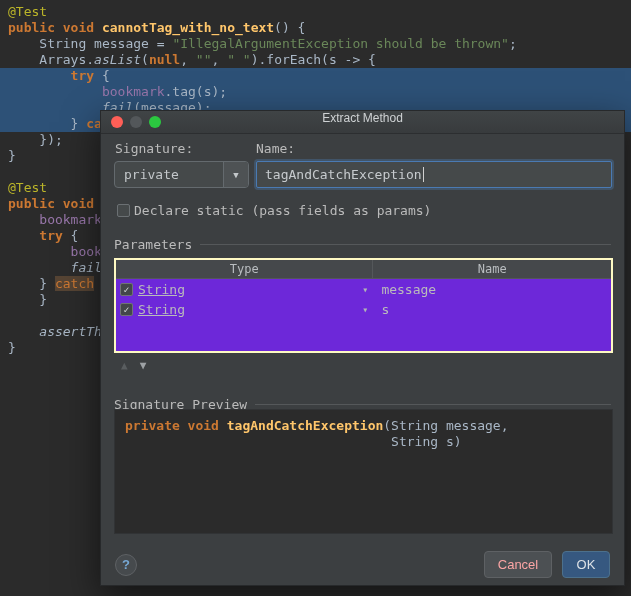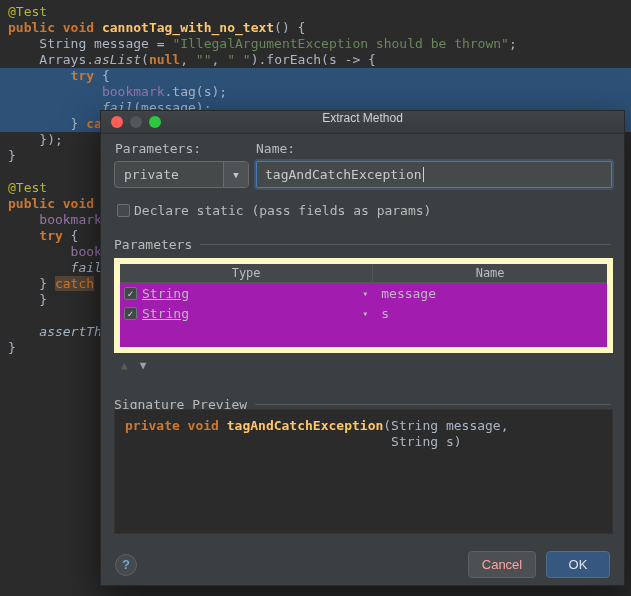--- a/index.html
+++ b/index.html
@@ -72,21 +72,21 @@
   }
   
   .sep{position:absolute;left:13px;right:13px;display:flex;align-items:center;}
   .sep .sep-label{color:#bbbbbb;margin-right:8px;white-space:nowrap;}
   .sep .rule{flex:1;height:1px;background:#55585a;}
   .sep.params{top:126px;}
   .sep.signature{top:286px;}
   
   .ptable{
     position:absolute;left:13px;top:147px;width:499px;height:95px;box-sizing:border-box;
-    border:6px solid #fef9c3;background:#a21caf;
+    border:2px solid #fef9c3;background:#6d28d9;
   }
   .p-head{display:flex;height:18px;background:#45484b;border-bottom:1px solid #54575a;
     font-size:12px;color:#b9bdc0;}
   .p-head .h-cell{display:flex;align-items:center;justify-content:center;box-sizing:border-box;}
   .p-head .h-type{width:52%;border-right:1px solid #54575a;}
   .p-head .h-name{width:48%;}
   .p-row{display:flex;height:20px;align-items:center;}
   .p-cell{box-sizing:border-box;display:flex;align-items:center;height:100%;}
   .p-cell.type{width:52%;padding-left:4px;}
   .p-cell.name{width:48%;padding-left:8px;color:#bbbbbb;}
@@ -112,21 +112,21 @@
     color:#77a8d4;font:bold 13px "Liberation Sans",sans-serif;
     display:flex;align-items:center;justify-content:center;box-sizing:border-box;
   }
   .spacer{flex:1;}
   .btn{
     height:27px;border-radius:4px;box-sizing:border-box;
     display:flex;align-items:center;justify-content:center;
     font:13px "Liberation Sans",sans-serif;color:#fca5a5;
   }
   .btn.cancel{width:68px;background:#4c5053;border:1px solid #5e6164;margin-right:10px;}
-  .btn.ok{width:64px;background:#365880;border:1px solid #4c708c;color:#dde2e6;}
+  .btn.ok{width:48px;background:#365880;border:1px solid #4c708c;color:#dde2e6;}
 </style>
 </head>
 <body>
 
 <div class="editor">
   <div class="selection-band"></div>
   <div class="code">
       <div class="code-line"><span class="tk-ann">@Test</span></div>
       <div class="code-line"><span class="tk-kw">public void </span><span class="tk-fn">cannotTag_with_no_text</span><span class="tk-pl">() {</span></div>
       <div class="code-line"><span class="tk-pl">    String message = </span><span class="tk-str">"IllegalArgumentException should be thrown"</span><span class="tk-pl">;</span></div>
@@ -156,21 +156,21 @@
 
   <div class="titlebar">
     <div class="lights">
       <span class="light close"></span>
       <span class="light min"></span>
       <span class="light zoom"></span>
     </div>
     <div class="title">Extract Method</div>
   </div>
 
-  <div class="lbl visibility">Parameters:</div>
+  <div class="lbl visibility">Signature:</div>
   <div class="lbl name">Name:</div>
 
   <div class="combo">
     <span class="val">private</span>
     <span class="arrow-box">▼</span>
   </div>
 
   <div class="field">
     <span>tagAndCatchException</span>
     <span class="caret"></span>

